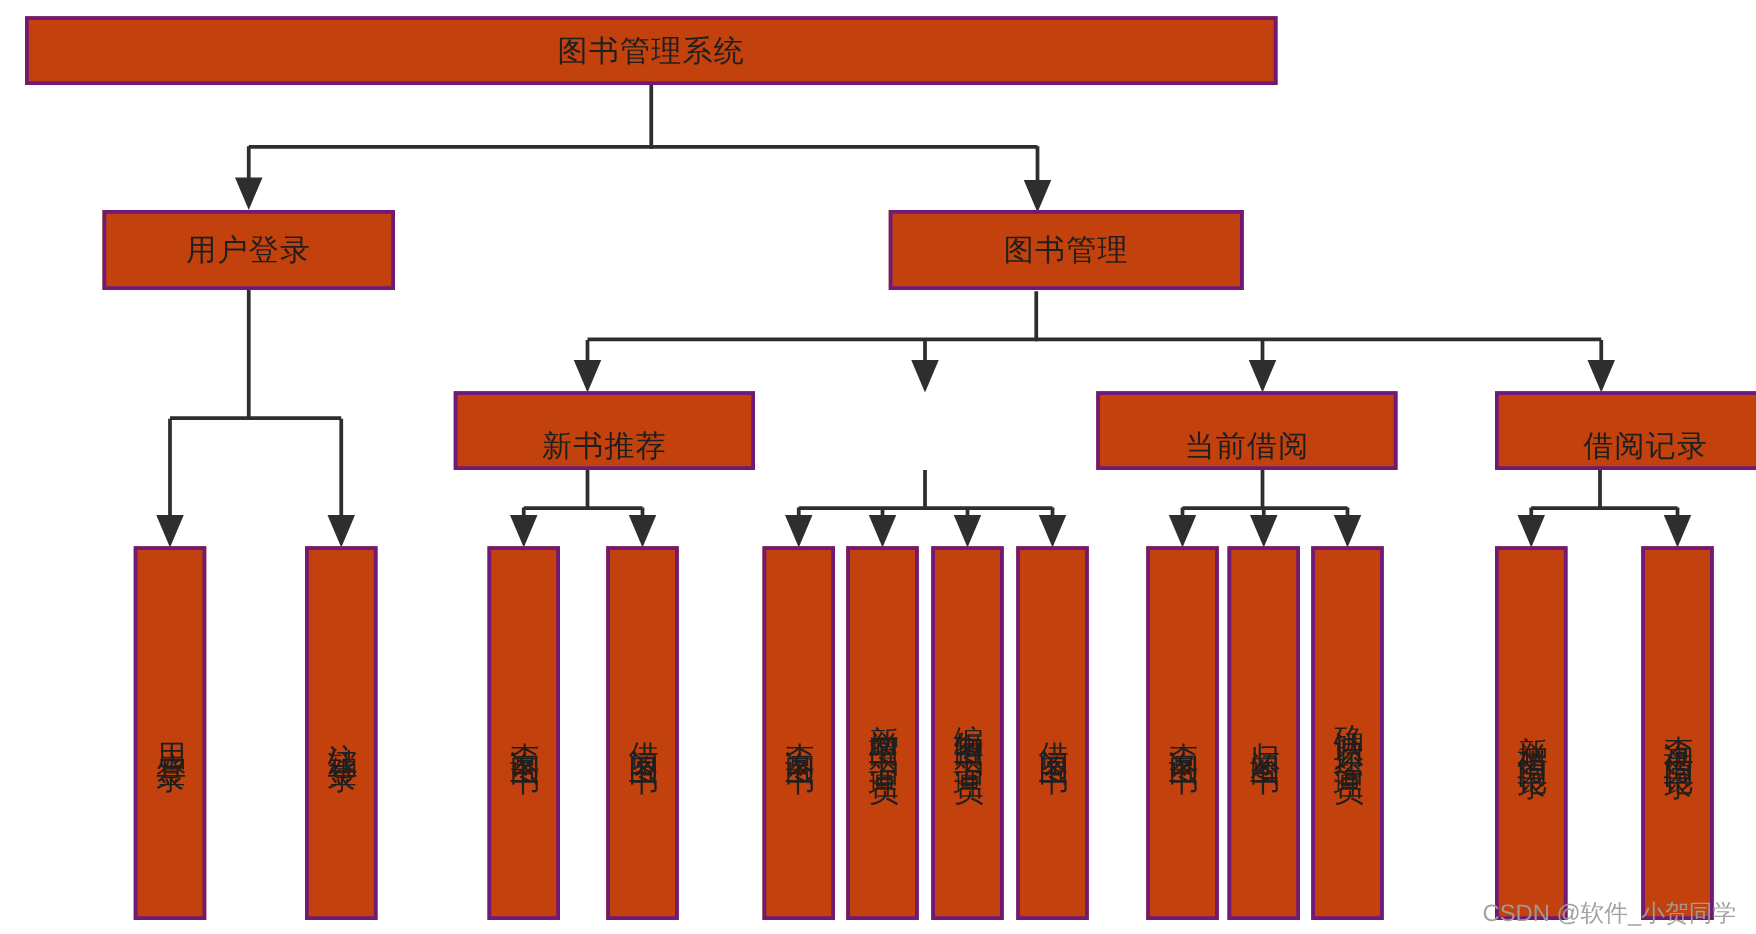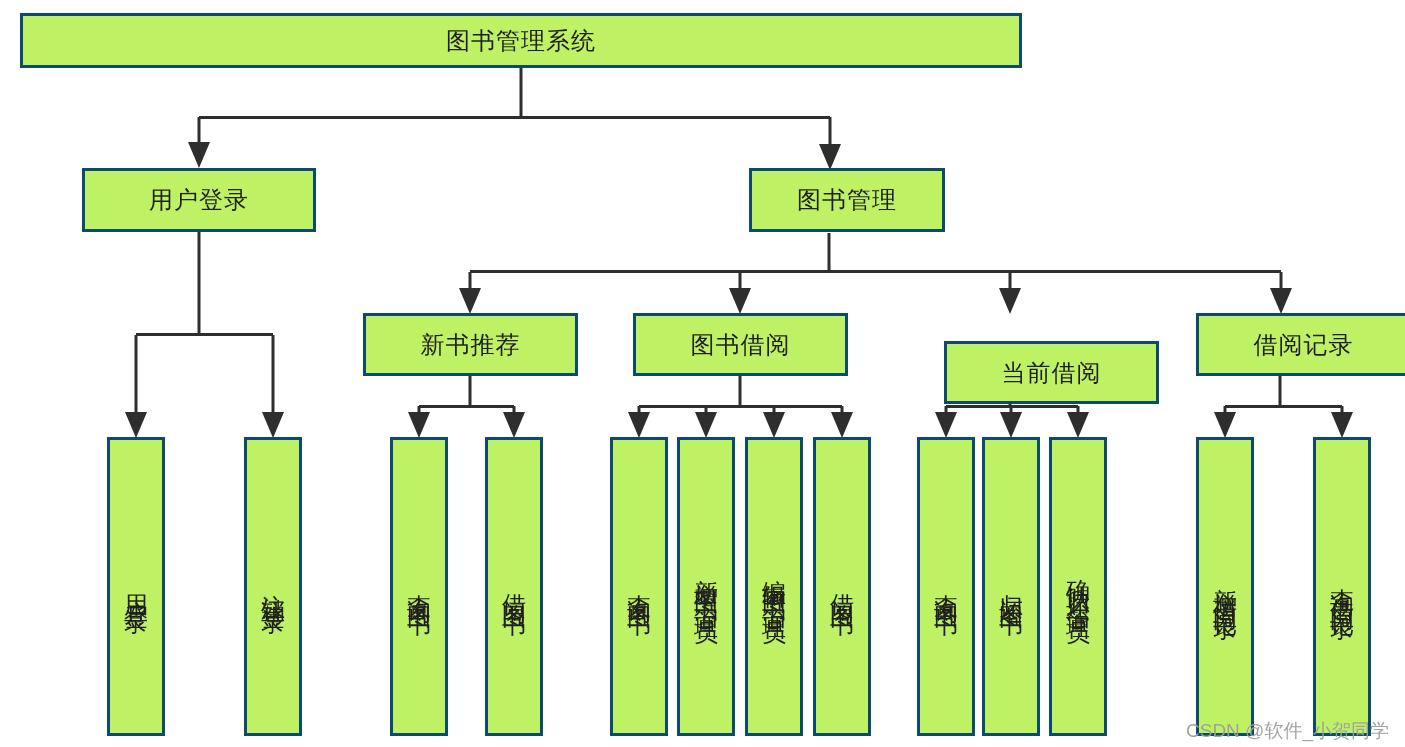--- a/index.html
+++ b/index.html
@@ -12,22 +12,22 @@
     overflow: hidden;
   }
   #connectors {
     position: absolute;
     left: 0; top: 0;
     width: 1405px; height: 747px;
     pointer-events: none;
   }
   .node {
     position: absolute;
-    background: #bef264;
-    border: 3px solid #0c4a6e;
+    background: #c2410c;
+    border: 3px solid #701a75;
     box-sizing: border-box;
     display: flex;
     align-items: center;
     justify-content: center;
     color: #1f1f1f;
   }
   .node .h-label {
     font-size: 24px;
     letter-spacing: 1px;
     white-space: nowrap;
@@ -36,25 +36,25 @@
     writing-mode: vertical-rl;
     text-orientation: mixed;
     font-size: 24px;
     line-height: 1;
     letter-spacing: 6px;
     white-space: nowrap;
   }
   .root-box   { left: 20px;  top: 13px;  width: 1002px; height: 55px; }
   .lvl2       { top: 168px; height: 64px; }
   .n-userlogin{ left: 82px;  width: 234px; }
-  .n-bookmgmt { left: 749px; width: 196px; }
-  .lvl3       { top: 313px; height: 63px; width: 215px; }
+  .n-bookmgmt { left: 711px; width: 284px; }
+  .lvl3       { top: 313px; height: 63px; width: 241px; align-items: flex-end; }
   .n-recommend{ left: 363px; }
   .n-borrow   { left: 633px; }
-  .n-current  { left: 944px; margin-top: 28px; }
+  .n-current  { left: 877px; }
   .n-records  { left: 1172px; margin-left: 24px; }
   .leaf       { top: 437px; height: 299px; width: 58px; }
   .lf-a1 { left: 107px; }  .lf-a2 { left: 244px; }
   .lf-b1 { left: 390px; }  .lf-b2 { left: 485px; }
   .lf-c1 { left: 610px; }  .lf-c2 { left: 677px; }
   .lf-c3 { left: 745px; }  .lf-c4 { left: 813px; }
   .lf-d1 { left: 917px; }  .lf-d2 { left: 982px; }
   .lf-d3 { left: 1049px; }
   .lf-e1 { left: 1196px; } .lf-e2 { left: 1313px; }
   #watermark {
@@ -147,23 +147,20 @@
   <div class="node lvl2 n-userlogin">
     <span class="h-label">用户登录</span>
   </div>
   <div class="node lvl2 n-bookmgmt">
     <span class="h-label">图书管理</span>
   </div>
 
   <div class="node lvl3 n-recommend">
     <span class="h-label">新书推荐</span>
   </div>
-  <div class="node lvl3 n-borrow">
-    <span class="h-label">图书借阅</span>
-  </div>
   <div class="node lvl3 n-current">
     <span class="h-label">当前借阅</span>
   </div>
   <div class="node lvl3 n-records">
     <span class="h-label">借阅记录</span>
   </div>
 
   <div class="node leaf lf-a1">
     <span class="v-label">用户登录</span>
   </div>

